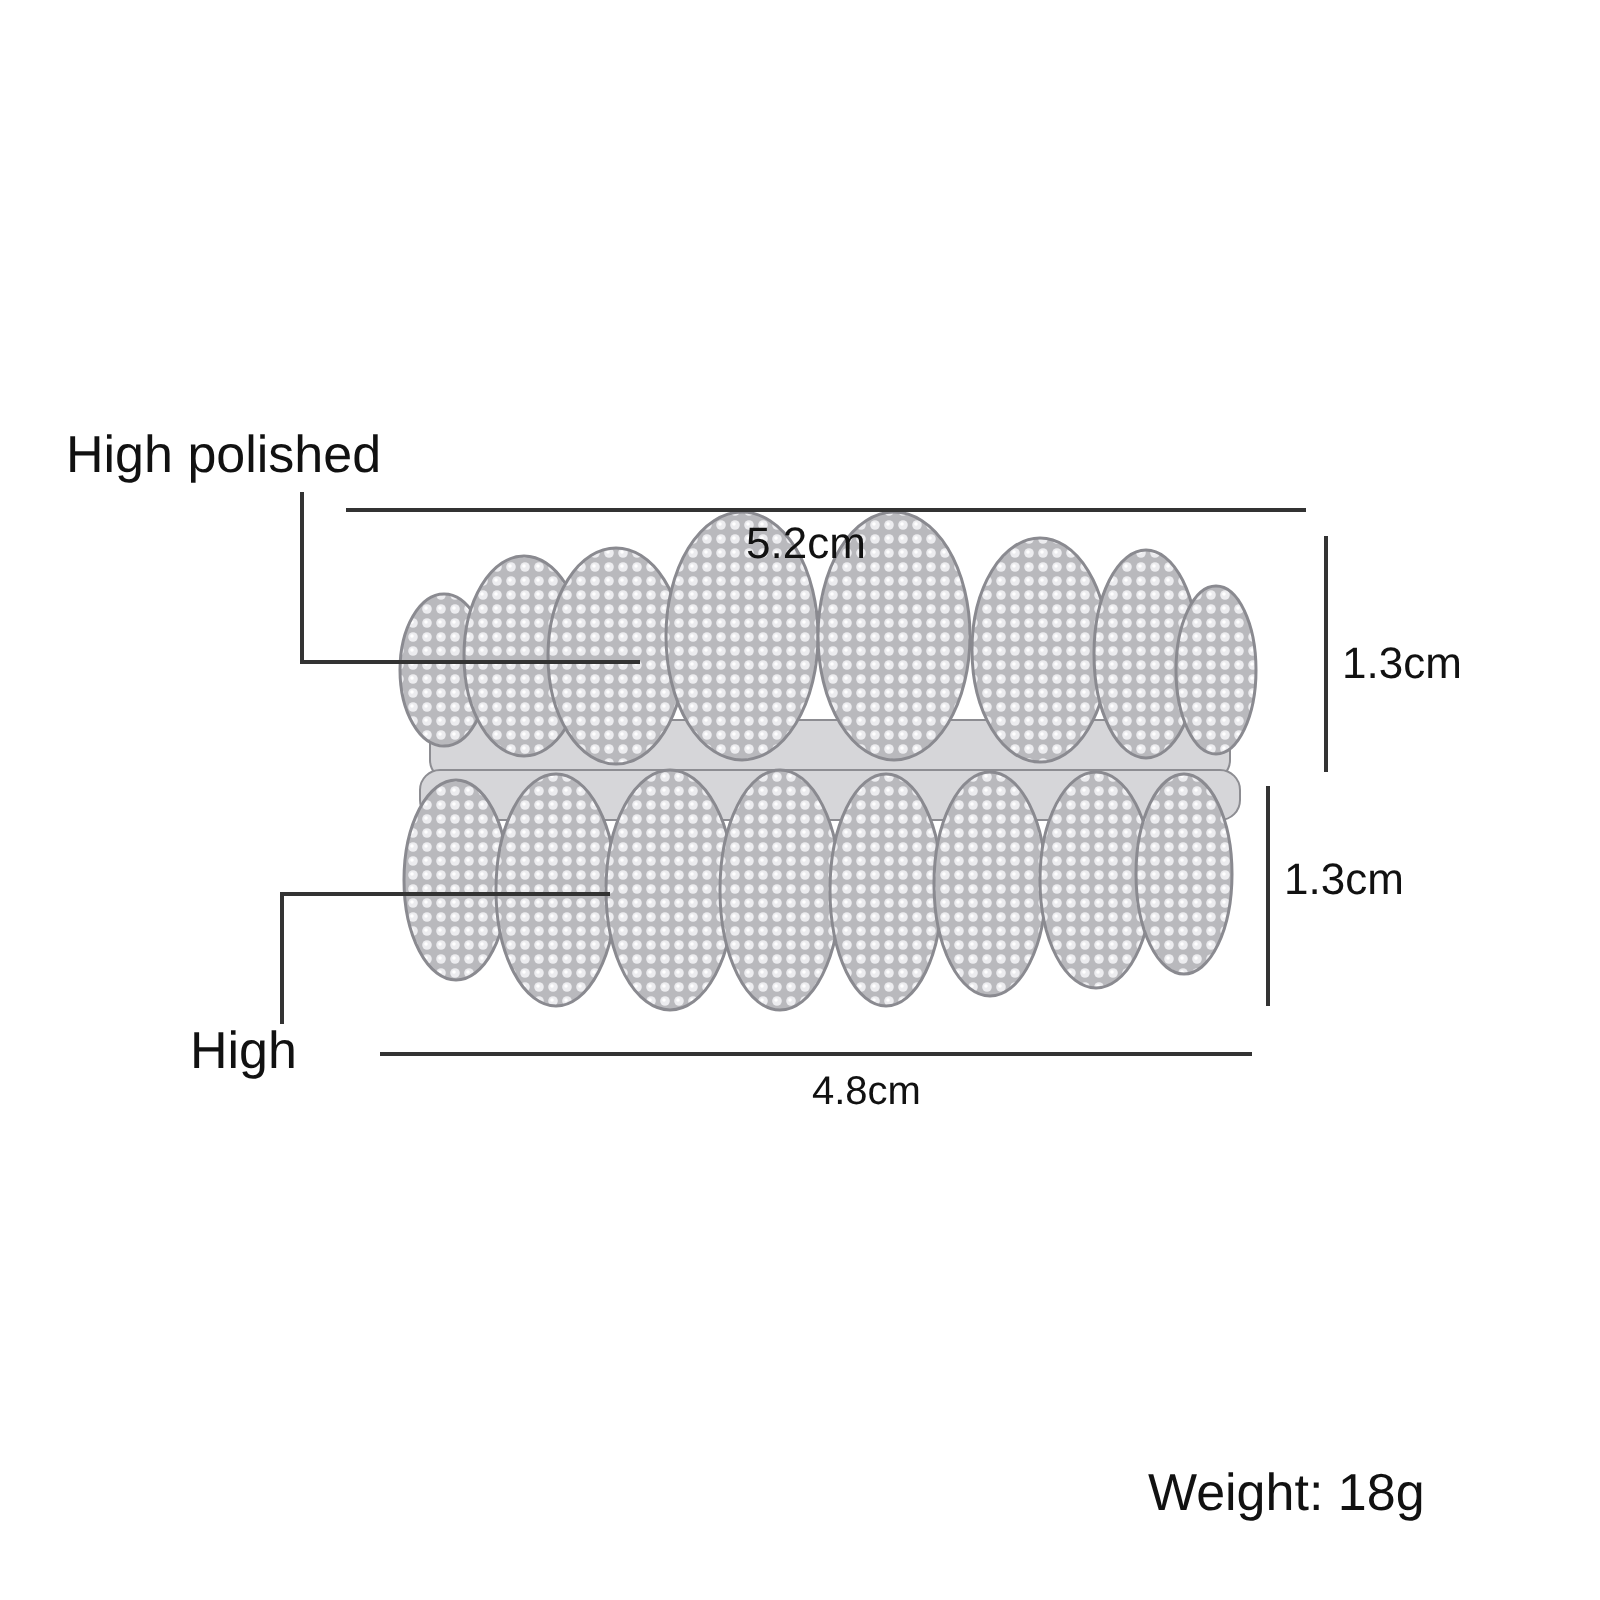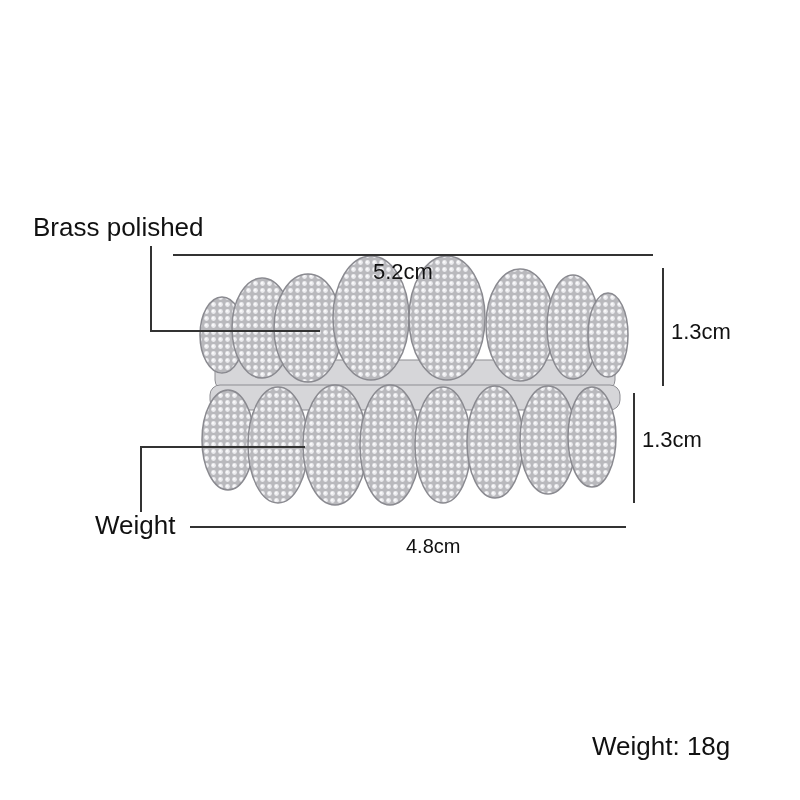--- a/index.html
+++ b/index.html
@@ -41,27 +41,27 @@
       <ellipse cx="335" cy="445" rx="32" ry="60"></ellipse>
       <ellipse cx="390" cy="445" rx="30" ry="60"></ellipse>
       <ellipse cx="443" cy="445" rx="28" ry="58"></ellipse>
       <ellipse cx="495" cy="442" rx="28" ry="56"></ellipse>
       <ellipse cx="548" cy="440" rx="28" ry="54"></ellipse>
       <ellipse cx="592" cy="437" rx="24" ry="50"></ellipse>
     </g>
   </svg>
 </div>
 
-<div class="lbl" style="left:33px; top:212px;">Brass polished</div>
+<div class="lbl" style="left:33px; top:212px;">High polished</div>
 <div class="lbl" style="left:373px; top:224px; font-size:22px;margin-top:35px;">5.2cm</div>
 <div class="lbl" style="left:671px; top:319px; font-size:22px;">1.3cm</div>
 <div class="lbl" style="left:642px; top:427px; font-size:22px;">1.3cm</div>
-<div class="lbl" style="left:95px; top:510px;">Weight</div>
+<div class="lbl" style="left:95px; top:510px;">High</div>
 <div class="lbl" style="left:370px; top:535px; font-size:20px;margin-left:36px;">4.8cm</div>
-<div class="lbl" style="left:592px; top:731px;">Weight: 18g</div>
+<div class="lbl" style="left:574px; top:731px;">Weight: 18g</div>
 
 <div class="line" style="left:173px; top:254px; width:480px; height:2px;"></div>
 <div class="line" style="left:662px; top:268px; width:2px; height:118px;"></div>
 <div class="line" style="left:633px; top:393px; width:2px; height:110px;"></div>
 <div class="line" style="left:190px; top:526px; width:436px; height:2px;"></div>
 <div class="line" style="left:150px; top:246px; width:2px; height:86px;"></div>
 <div class="line" style="left:150px; top:330px; width:170px; height:2px;"></div>
 <div class="line" style="left:140px; top:446px; width:2px; height:66px;"></div>
 <div class="line" style="left:140px; top:446px; width:165px; height:2px;"></div>
 

